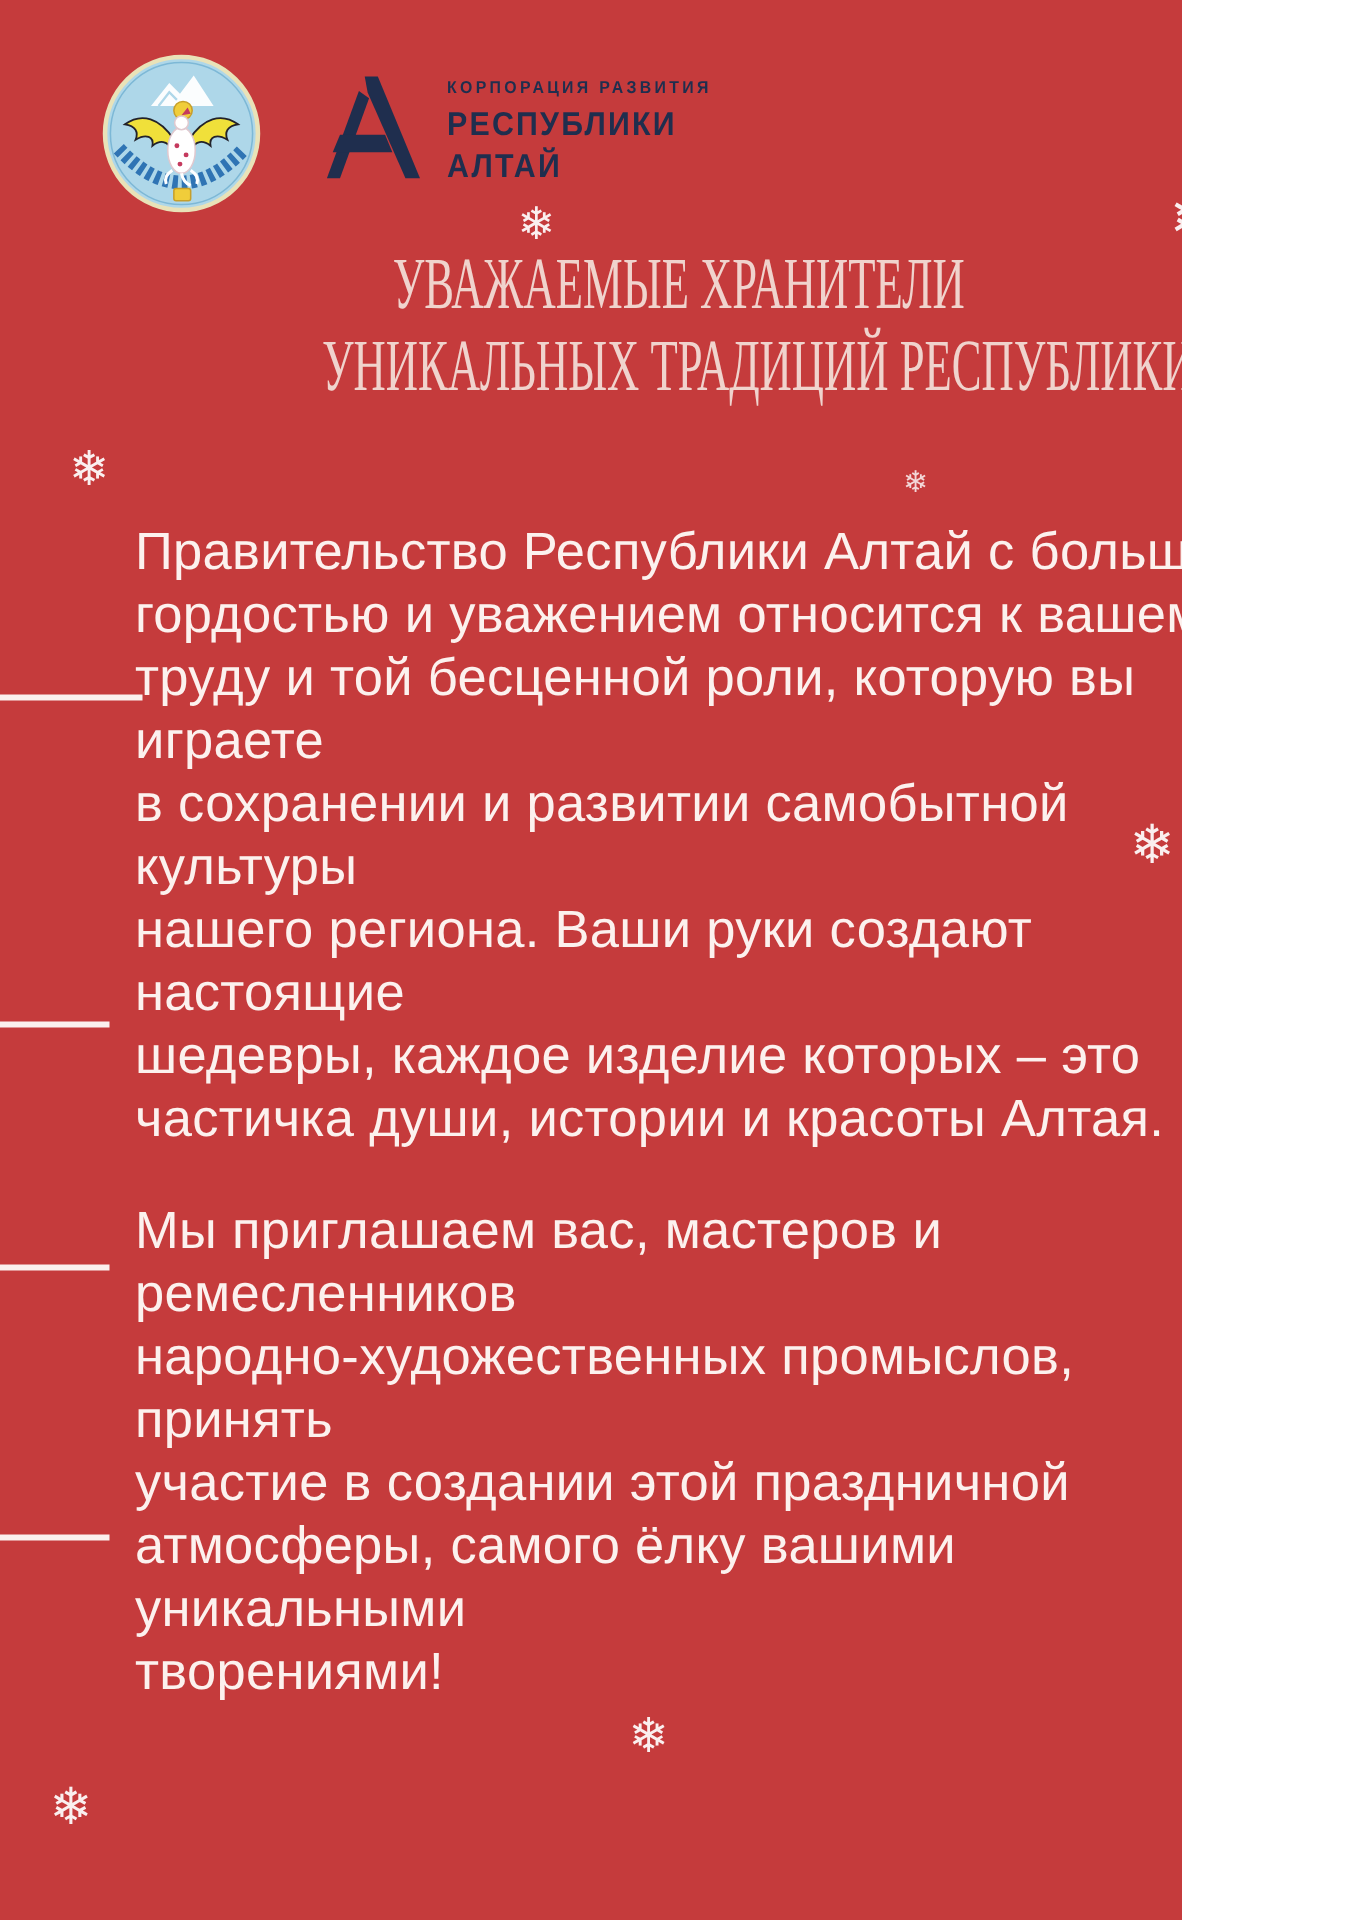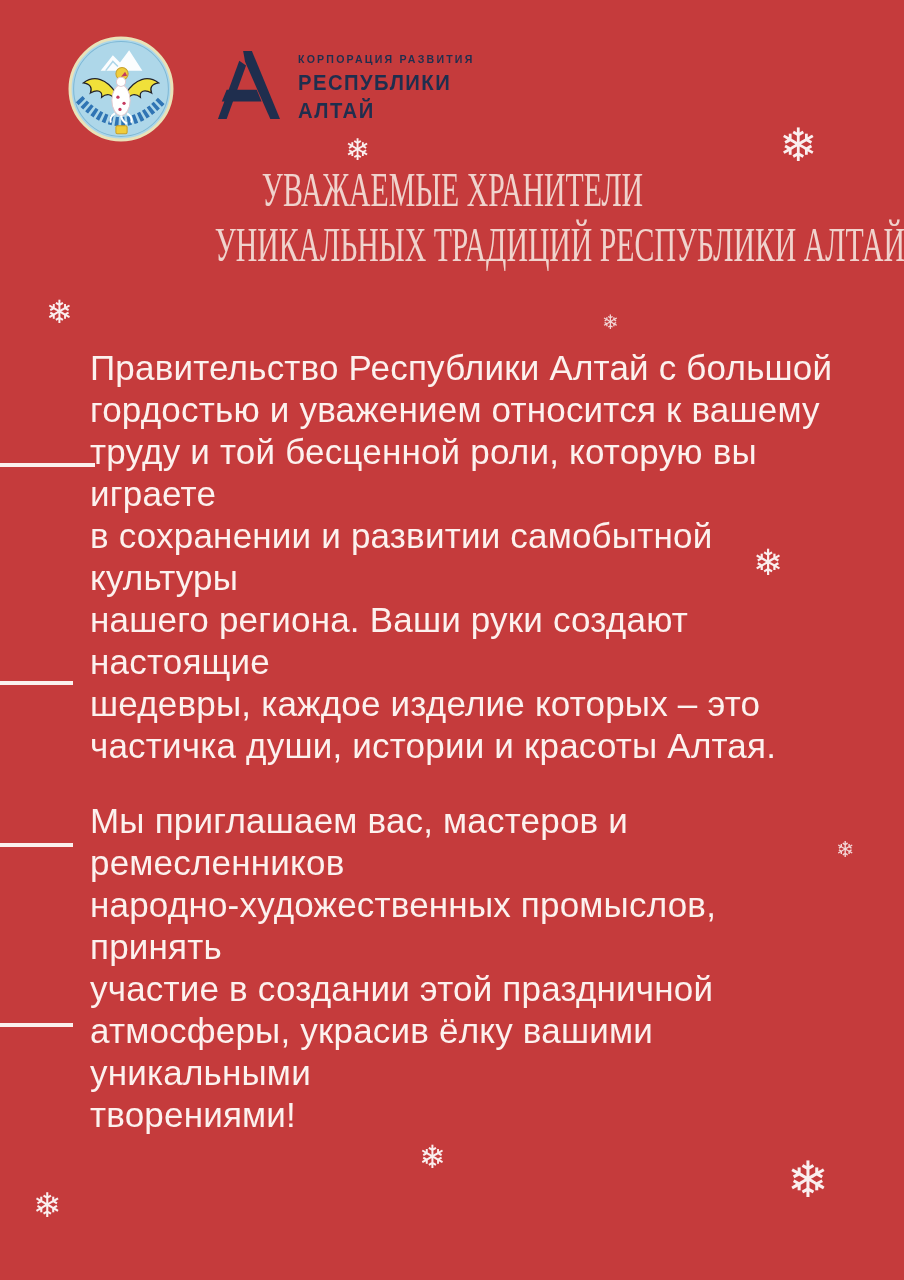--- a/index.html
+++ b/index.html
@@ -1,22 +1,23 @@
 <!DOCTYPE html>
 <html><head>
 <meta charset="utf-8">
 <style>
   html,body { margin:0; padding:0; }
   body { font-family:"Liberation Sans", sans-serif; }
 
   .poster {
     position:relative;
-    width:904px; height:1280px;
+    width:768px; height:1280px;
     background:#c53b3c;
     overflow:hidden;
+    padding-left:20px;
   }
 
   
   .logos { position:absolute; top:36px; left:68px; display:flex; align-items:flex-start; }
   .coat { width:106px; height:106px; display:block; }
   .corp { display:flex; align-items:flex-start; margin-left:42px; margin-top:8px; }
   .corp-mark { width:64px; height:74px; display:block; margin-top:2px; }
   .corp-text { margin-left:18px; color:#1f2e4e; transform:scaleX(0.92); transform-origin:left top; }
   .corp-line1 { font-size:11.5px; font-weight:bold; letter-spacing:2.4px; margin-top:9px; white-space:nowrap; }
   .corp-line2 { font-size:22px; font-weight:bold; letter-spacing:1.6px; margin-top:5px; white-space:nowrap; }
@@ -118,21 +119,21 @@
     <p>Правительство Республики Алтай с большой
 гордостью и уважением относится к вашему
 труду и той бесценной роли, которую вы играете
 в сохранении и развитии самобытной культуры
 нашего региона. Ваши руки создают настоящие
 шедевры, каждое изделие которых – это
 частичка души, истории и красоты Алтая.</p>
     <p>Мы приглашаем вас, мастеров и ремесленников
 народно-художественных промыслов, принять
 участие в создании этой праздничной
-атмосферы, украсив ёлку вашими уникальными
+атмосферы, самого ёлку вашими уникальными
 творениями!</p>
   </div>
 
   <span class="dash dash-1"></span>
   <span class="dash dash-2"></span>
   <span class="dash dash-3"></span>
   <span class="dash dash-4"></span>
 
   <span class="sf sf-1">❄</span>
   <span class="sf sf-2">❄</span>

